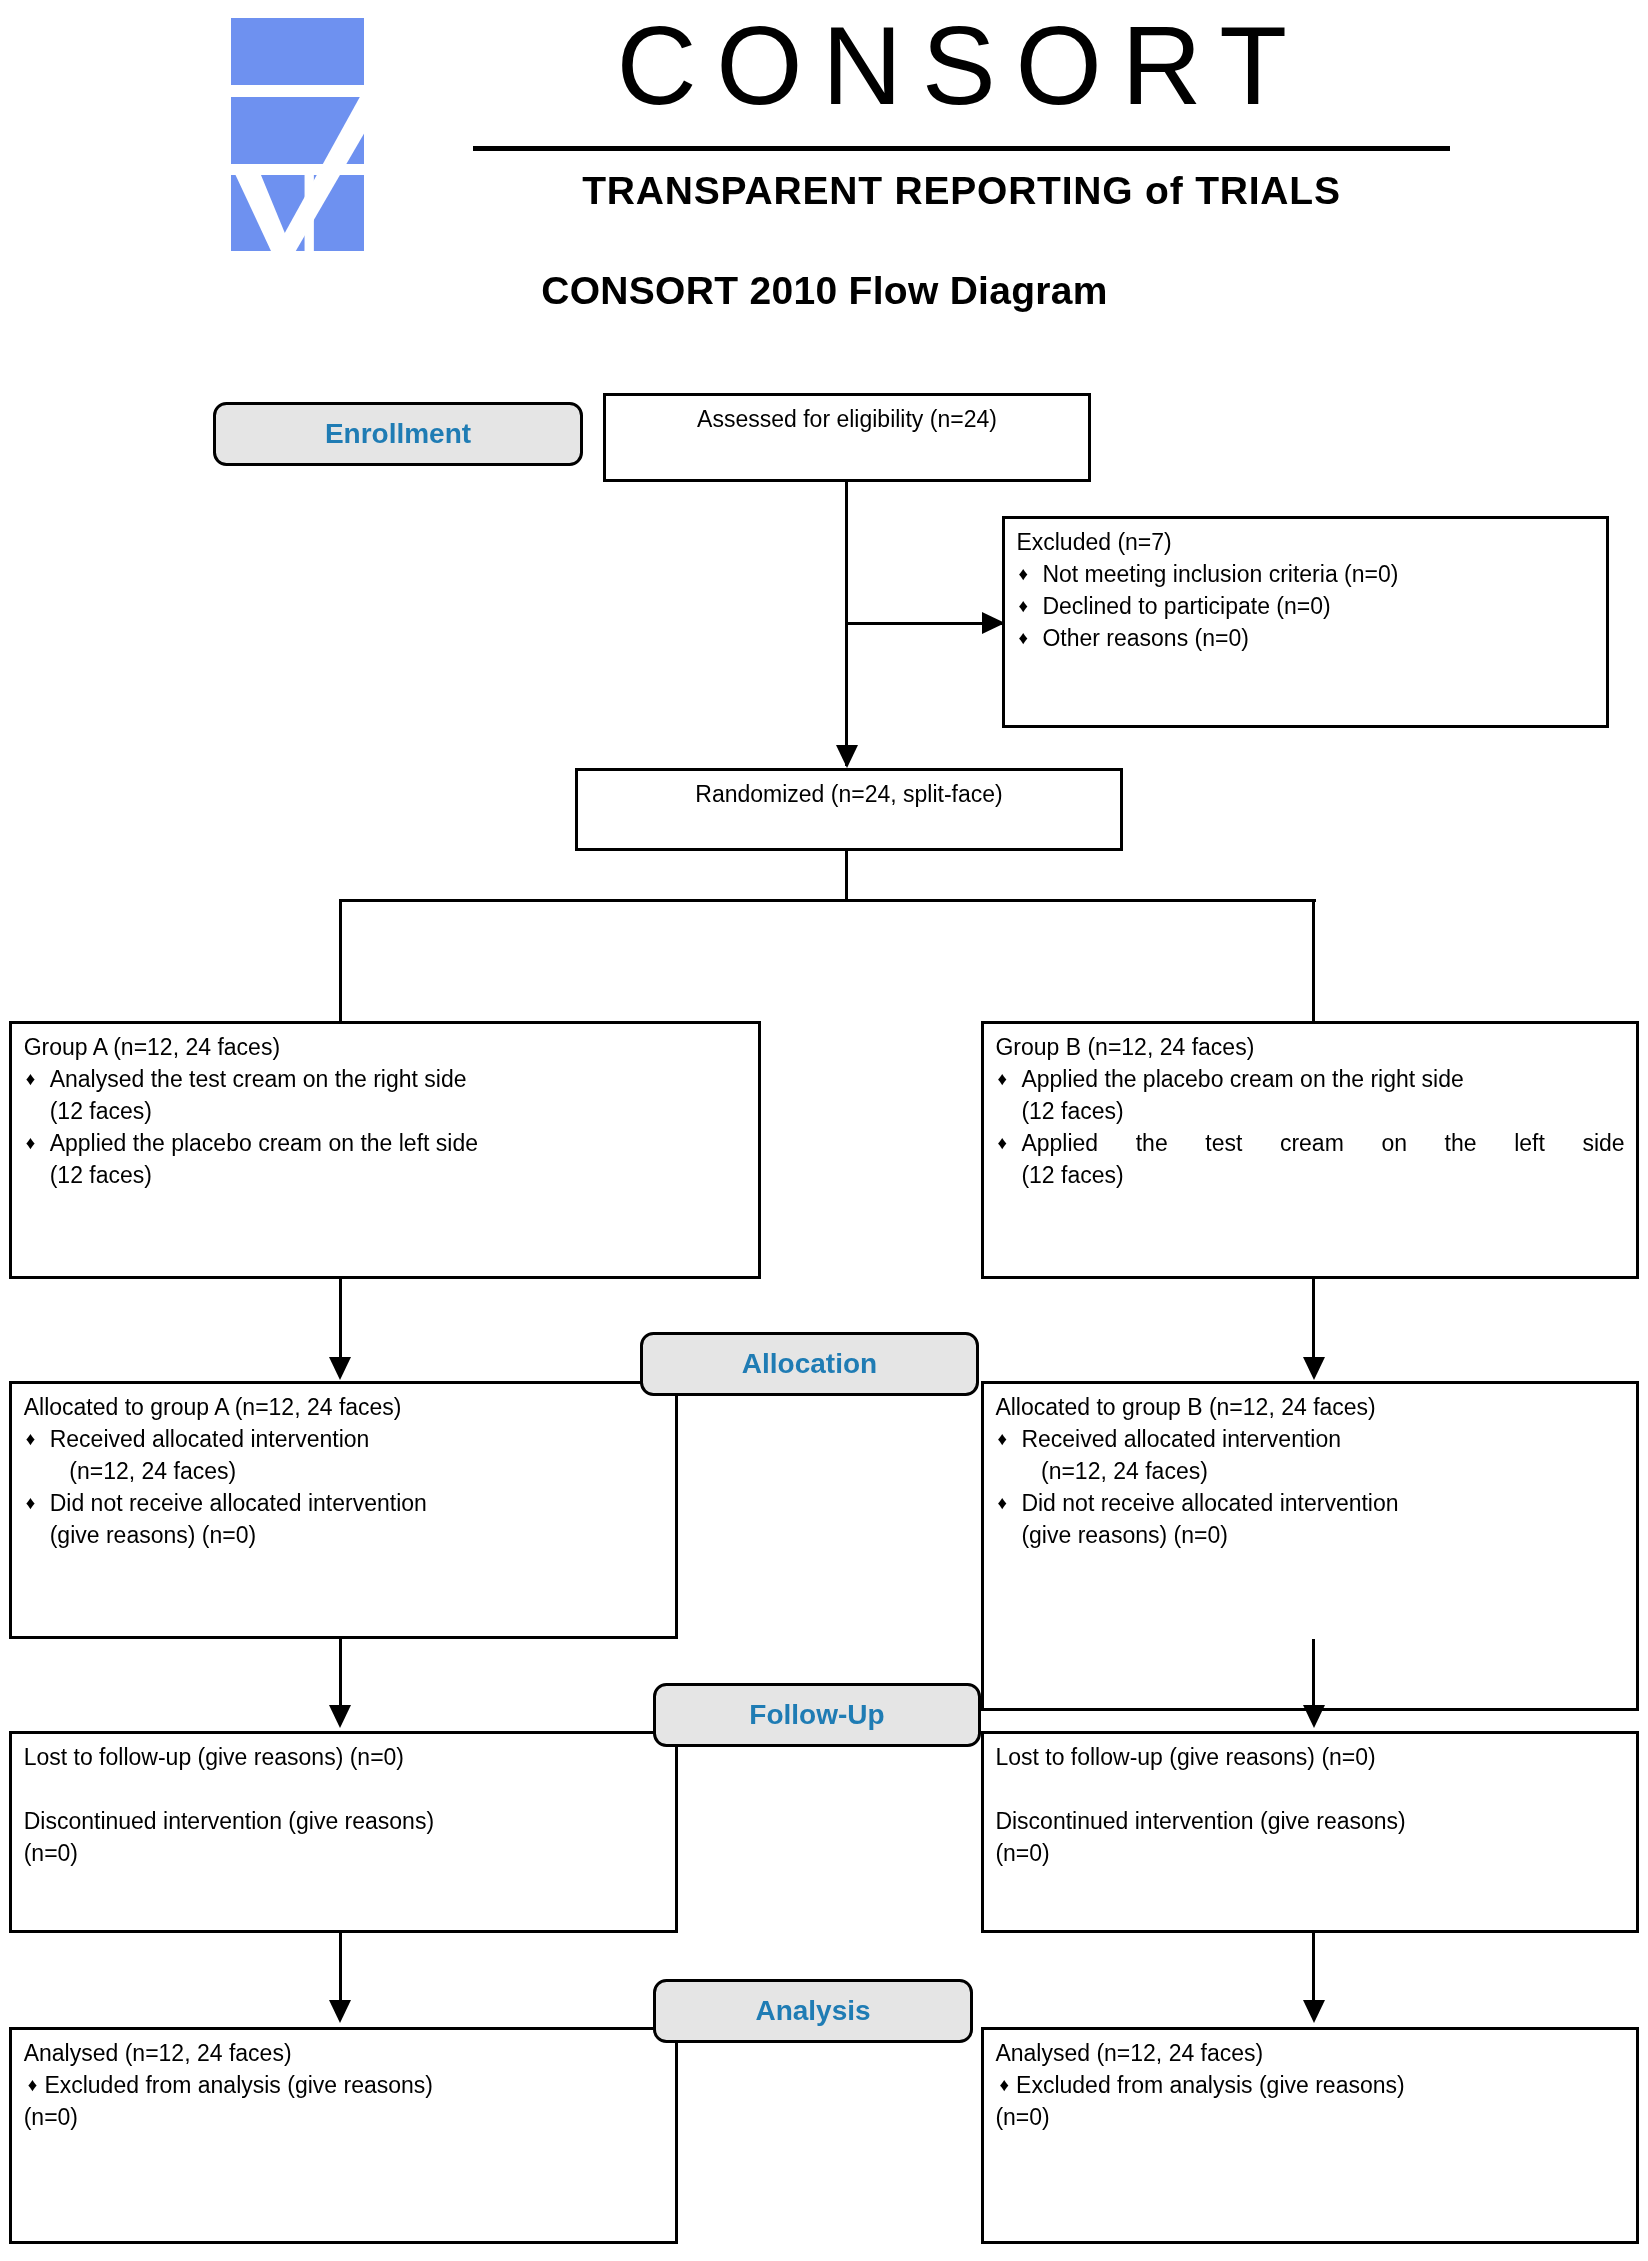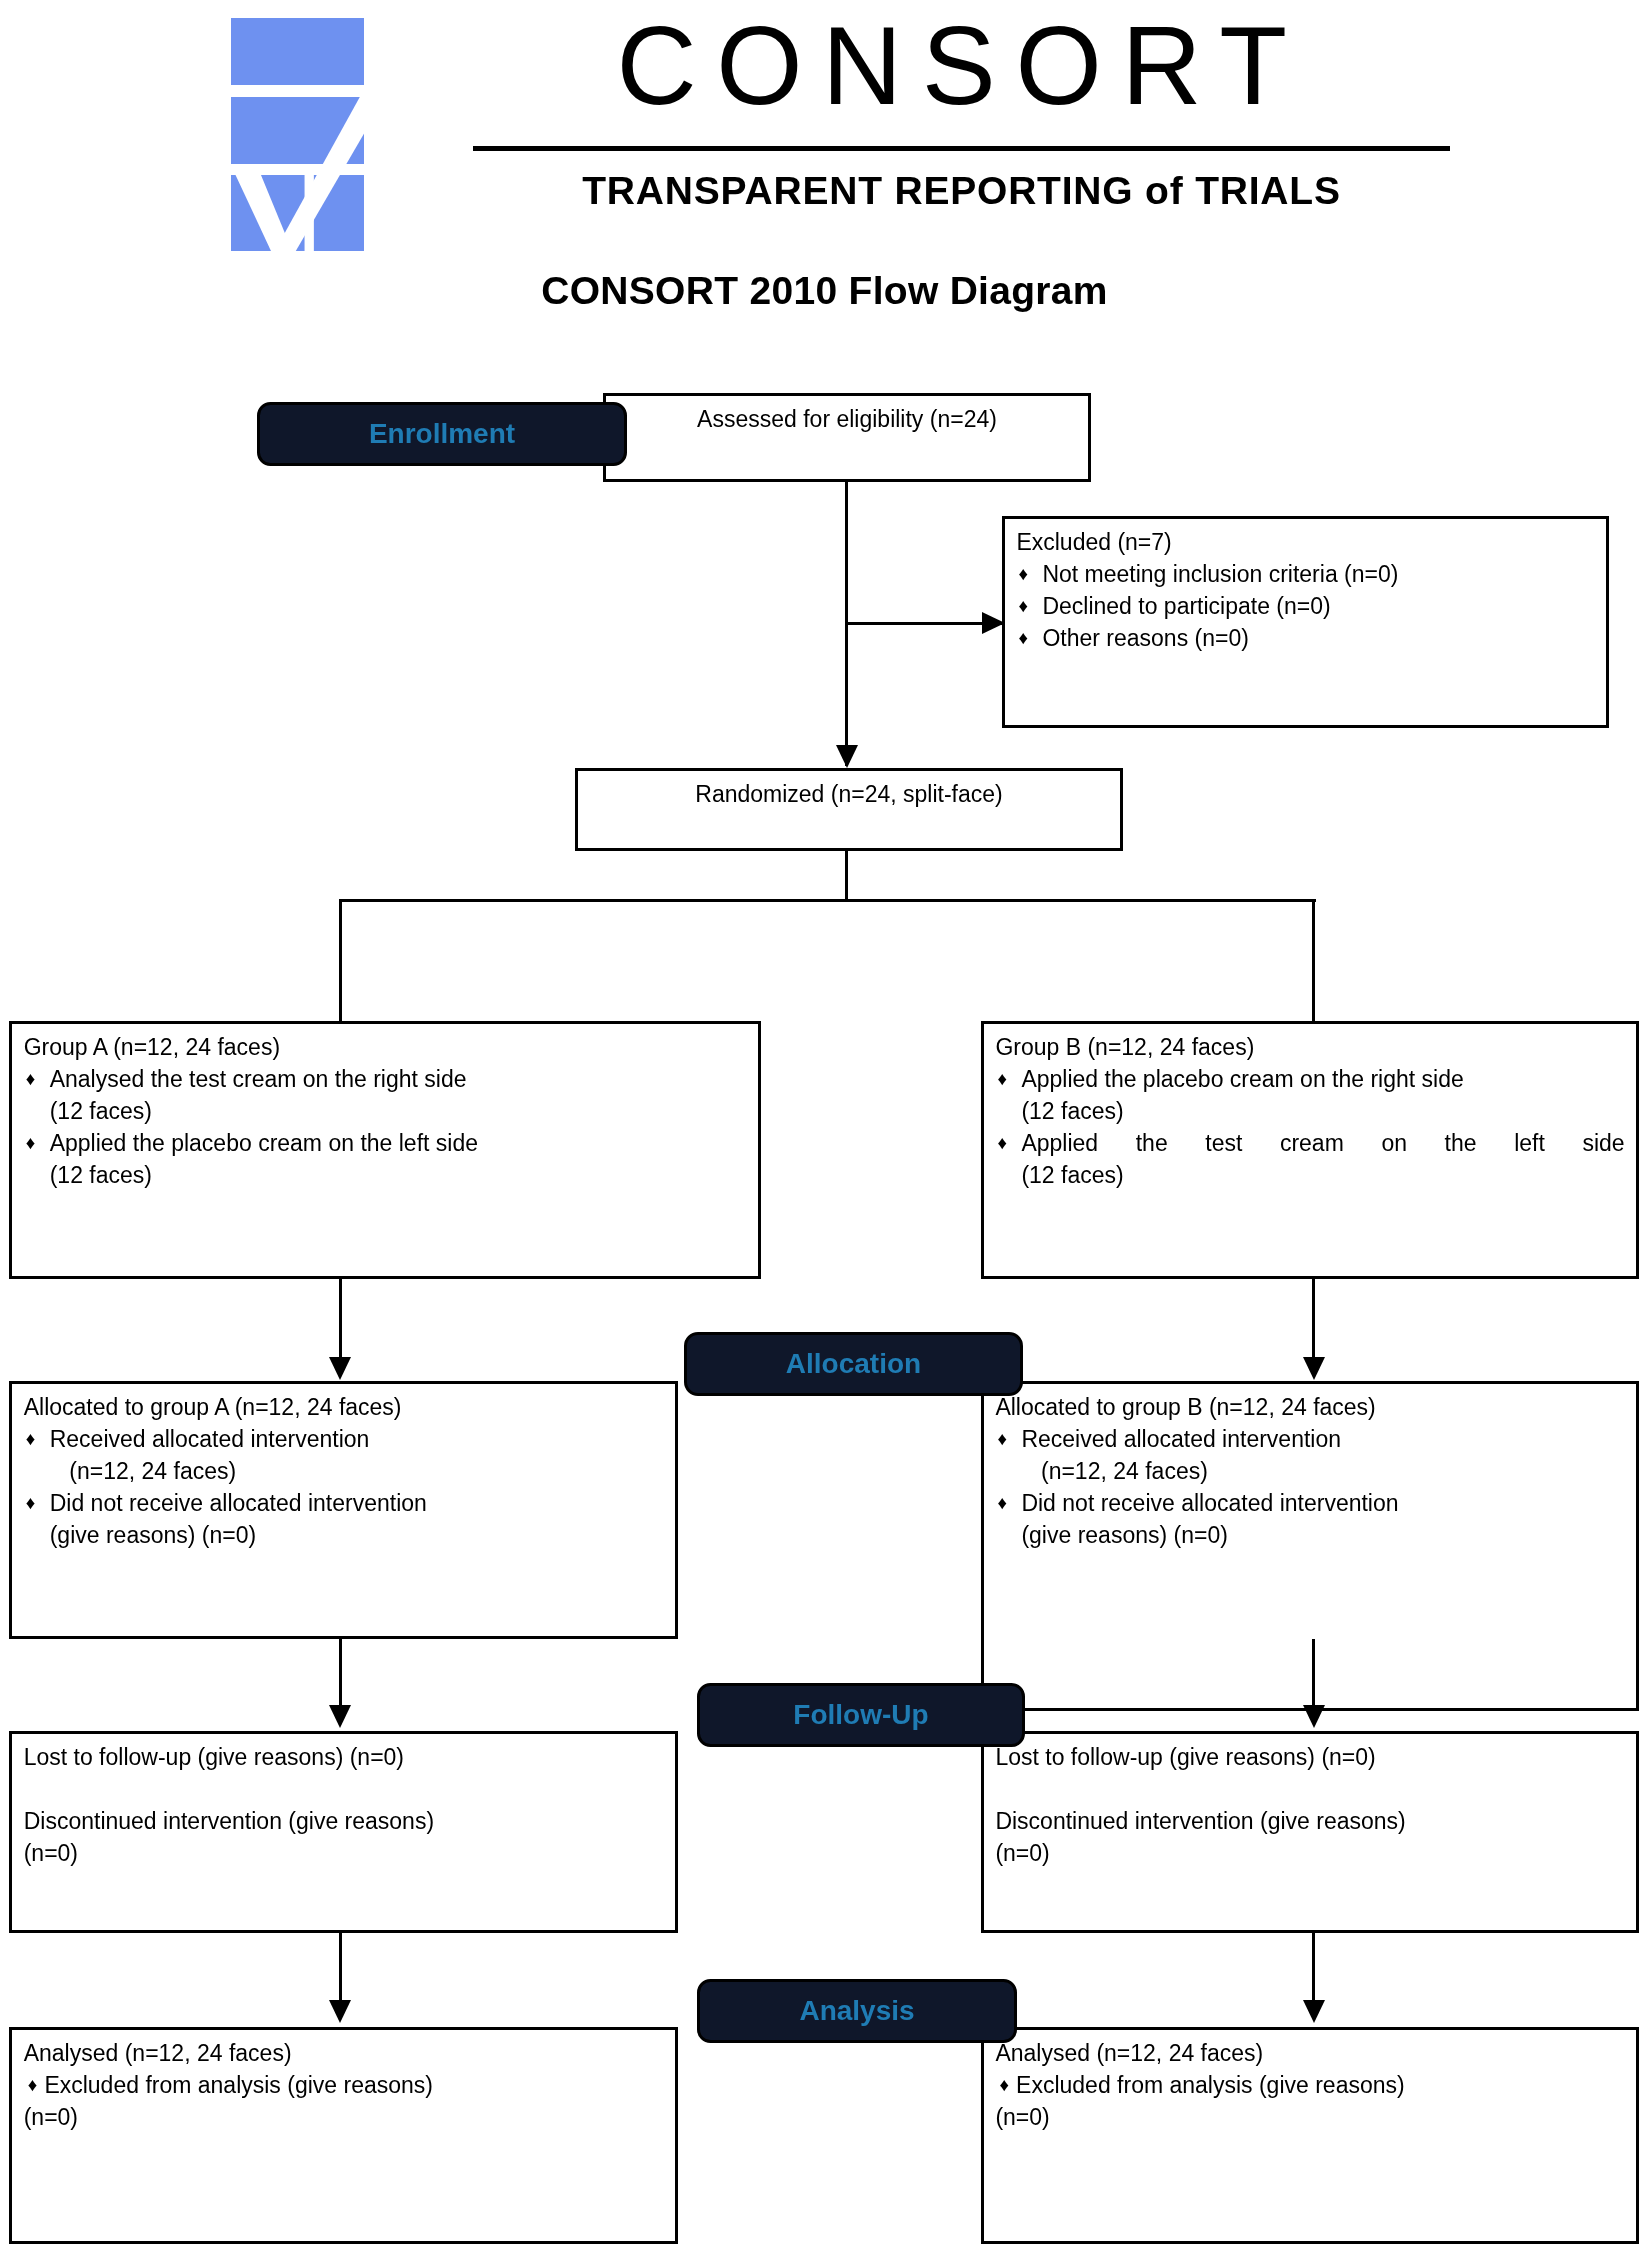--- a/index.html
+++ b/index.html
@@ -35,23 +35,23 @@
        font-size:23px;line-height:32px;}
   .box.center{display:flex;align-items:flex-start;justify-content:center;text-align:center;}
   .box .title{display:block;}
   .box ul{list-style:none;margin:0;padding:0;}
   .box li{display:block;position:relative;padding-left:26px;}
   .box li .dia{position:absolute;left:2.1px;top:0;font-size:18.6px;line-height:32px;}
   .box li .cont{display:block;padding-left:0;}
   .justify{text-align:justify;text-align-last:left;}
 
   
-  .badge{border:3.1px solid #000;border-radius:13.4px;background:#0f172a;
+  .badge{border:3.1px solid #000;border-radius:13.4px;background:#e5e5e5;
          color:#1F7CB4;font-size:28px;font-weight:700;
-         display:flex;align-items:center;justify-content:center;z-index:5;margin-left:44px;}
+         display:flex;align-items:center;justify-content:center;z-index:5;}
 
   
   .vline{background:#000;width:3.1px;}
   .hline{background:#000;height:3.1px;}
   .arrow-down{position:absolute;width:0;height:0;
               border-left:11px solid transparent;border-right:11px solid transparent;
               border-top:23px solid #000;}
   .arrow-right{position:absolute;width:0;height:0;
                border-top:11px solid transparent;border-bottom:11px solid transparent;
                border-left:23px solid #000;}
@@ -135,21 +135,21 @@
       <span class="cont">(12 faces)</span>
       </li>
   </ul>
 </div>
 
 <div class="abs vline" style="left:339px;top:1279px;height:83px;"></div>
 <div class="arrow-down" style="left:329px;top:1357px;"></div>
 <div class="abs vline" style="left:1312px;top:1279px;height:83px;"></div>
 <div class="arrow-down" style="left:1303px;top:1357px;"></div>
 
-<div class="abs badge" style="left:640px;top:1332px;width:339px;height:64px;border-radius:14px;">
+<div class="abs badge" style="left:640px;top:1332px;width:339px;height:64px;">
   <span>Allocation</span>
 </div>
 
 <div class="abs box" style="left:9.3px;top:1381px;width:669px;height:258px;">
   <span class="title">Allocated to group A (n=12, 24 faces)</span>
   <ul>
     <li><span class="dia">♦</span>
       <span>Received allocated intervention</span>
       <span class="cont" style="padding-left:19.6px;">(n=12, 24 faces)</span></li>
     <li><span class="dia">♦</span>

